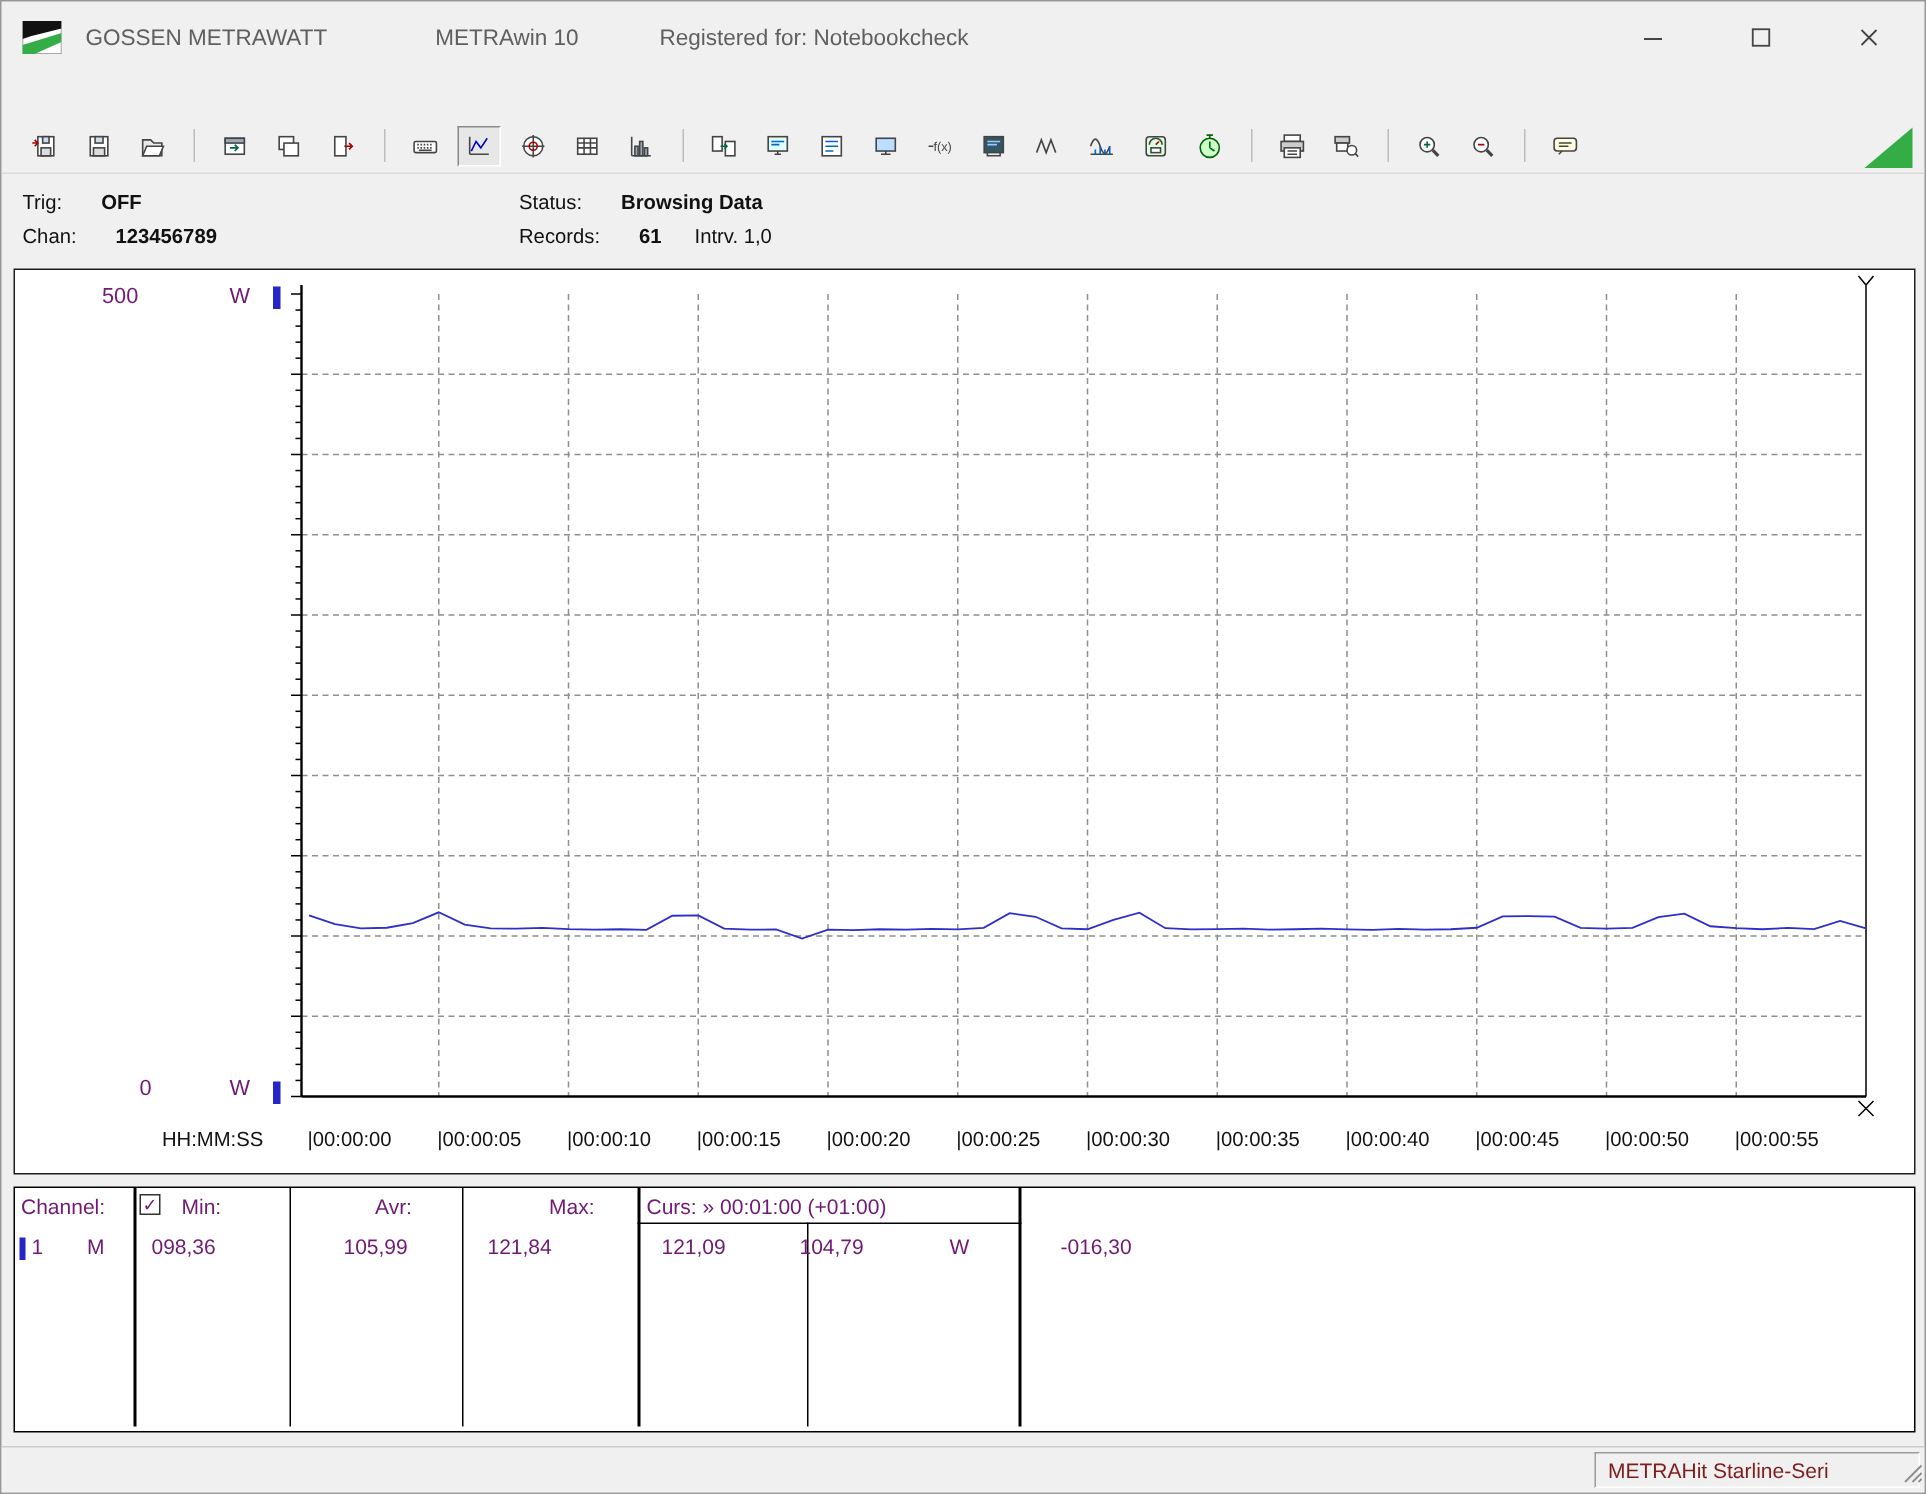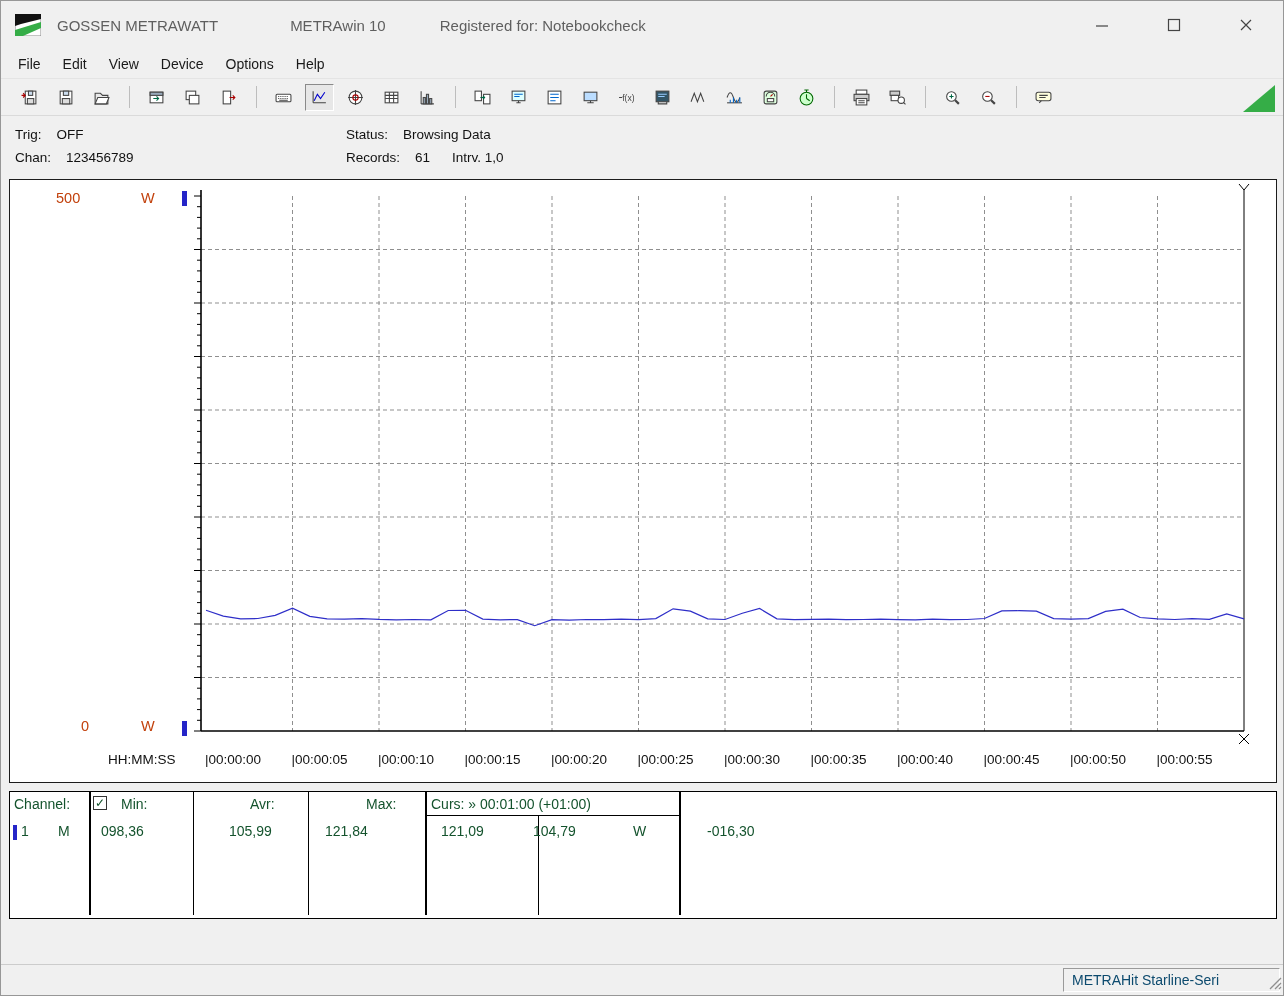--- a/index.html
+++ b/index.html
@@ -25,48 +25,48 @@
   .tb-sep{width:1px;height:22px;background:#bdbdbd;margin:0 12px 0 6px;}
   .green-triangle{position:absolute;right:8px;top:84px;width:0;height:0;border-left:32px solid transparent;border-bottom:27px solid #35ad47;}
 
   
   .infobar{position:absolute;left:0;top:115px;right:0;height:63px;font-size:13.5px;color:#111;}
   .ib{position:absolute;white-space:pre;}
   .ib-trig{left:14px;top:11px;}
   .ib-chan{left:14px;top:34px;}
   .ib-status{left:345px;top:11px;}
   .ib-records{left:345px;top:34px;}
-  .ib-val{margin-left:15px;}
+  .ib-val{margin-left:26px;font-weight:bold;}
   .ib-val2{margin-left:22px;}
 
   
   .chart-panel{position:absolute;left:8px;top:178px;width:1268px;height:604px;background:#fff;border:1px solid #1c1c1c;box-sizing:border-box;}
   #chart-svg{position:absolute;left:0;top:0;width:1266px;height:602px;}
   .grid{stroke:#8f8f8f;stroke-width:1;stroke-dasharray:4 3;}
   .axis{stroke:#000;stroke-width:1.6;fill:none;}
   .tick{stroke:#000;stroke-width:1;}
   .cursor{stroke:#000;stroke-width:1;fill:none;}
-  .y-lab{position:absolute;font-size:14.5px;color:#c2410c;}
+  .y-lab{position:absolute;font-size:14.5px;color:#701a75;margin-left:12px;}
   .chan-marker{position:absolute;width:5px;height:15px;background:#2525c8;}
   .x-labels{position:absolute;left:0;top:572px;width:100%;height:24px;font-size:13.5px;color:#111;}
   .x-caption{position:absolute;left:98px;top:0;}
   .x-tick{position:absolute;top:0;white-space:pre;}
 
   
-  .values-panel{position:absolute;left:8px;top:790px;width:1268px;height:128px;background:#fff;border:1px solid #000;box-sizing:border-box;font-size:14px;color:#14532d;}
+  .values-panel{position:absolute;left:8px;top:790px;width:1268px;height:164px;background:#fff;border:1px solid #000;box-sizing:border-box;font-size:14px;color:#701a75;}
   .vp-vline{position:absolute;top:0;bottom:3px;background:#000;}
   .vp-hline{position:absolute;height:1px;background:#000;}
   .vp-text{position:absolute;white-space:pre;}
   .checkbox{position:absolute;left:83px;top:4px;width:14px;height:14px;border:1px solid #333;background:#fff;font-size:12px;line-height:13px;text-align:center;box-sizing:border-box;}
   .checkbox.checked::before{content:"\2713";}
   .row-marker{position:absolute;left:3px;top:33px;width:4px;height:15px;background:#2525c8;}
 
   
   .statusbar{position:absolute;left:0;bottom:0;right:0;height:30px;border-top:1px solid #cccccc;background:#f0f0f0;}
-  .sb-box{position:absolute;left:1062px;right:3px;top:3px;height:24px;border:1px solid;border-color:#9a9a9a #ffffff #ffffff #9a9a9a;box-sizing:border-box;padding:3px 8px;font-size:14px;color:#0c4a6e;white-space:nowrap;overflow:hidden;}
+  .sb-box{position:absolute;left:1062px;right:3px;top:3px;height:24px;border:1px solid;border-color:#9a9a9a #ffffff #ffffff #9a9a9a;box-sizing:border-box;padding:3px 8px;font-size:14px;color:#7f1d1d;white-space:nowrap;overflow:hidden;}
   .grip{position:absolute;right:1px;bottom:1px;}
 </style>
 </head>
 <body>
 
 <div class="window">
 
   <div class="titlebar">
     <span class="logo">
       <svg width="26" height="22" viewBox="0 0 26 22">
@@ -90,28 +90,20 @@
           </svg>
       </span>
       <span class="win-btn">
         <svg width="14" height="14">
             <path d="M2 2L12 12M12 2L2 12" stroke="#444" stroke-width="1.2"></path>
           </svg>
       </span>
     </span>
   </div>
 
-  <div class="menubar" id="menubar">
-      <div class="menu-item">File</div>
-      <div class="menu-item">Edit</div>
-      <div class="menu-item">View</div>
-      <div class="menu-item">Device</div>
-      <div class="menu-item">Options</div>
-      <div class="menu-item">Help</div>
-    </div>
 
   <div class="toolbar" id="toolbar">
       <div class="tb-btn">
         <svg viewBox="0 0 16 16" width="17" height="17" stroke-width="1">
           <rect x="4" y="2" width="10" height="12" fill="#fff" stroke="#444"></rect>
           <rect x="7" y="2" width="4" height="4" fill="#cde" stroke="#444"></rect>
           <rect x="6" y="9" width="6" height="5" fill="#ddd" stroke="#444"></rect>
           <path d="M0.5 6h3.5M2 4l2 2-2 2" fill="none" stroke="#a00"></path>
         </svg>
       </div>

